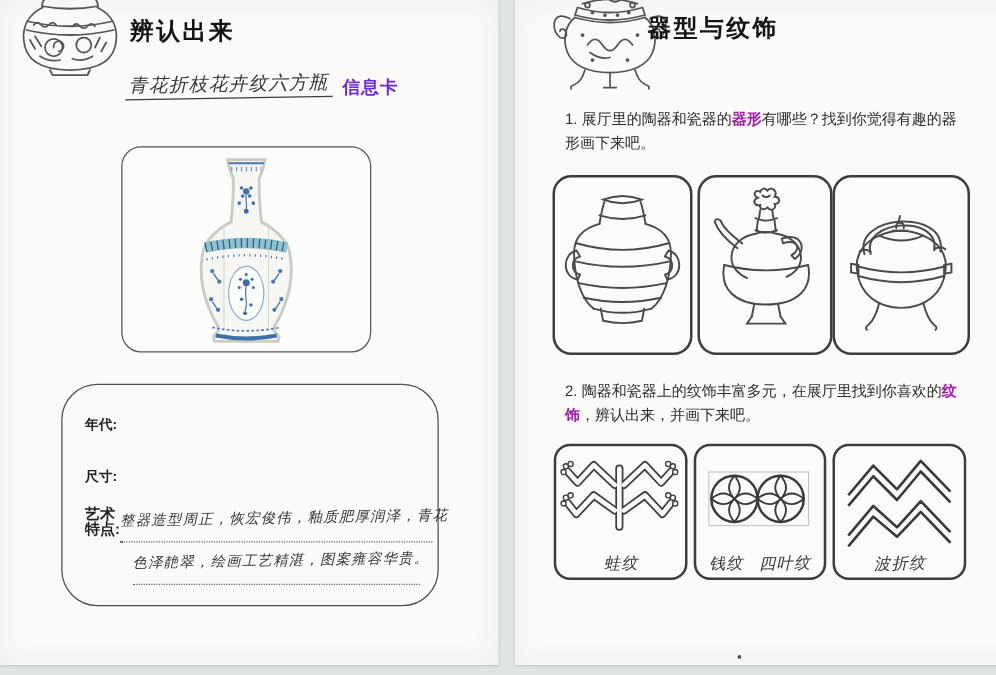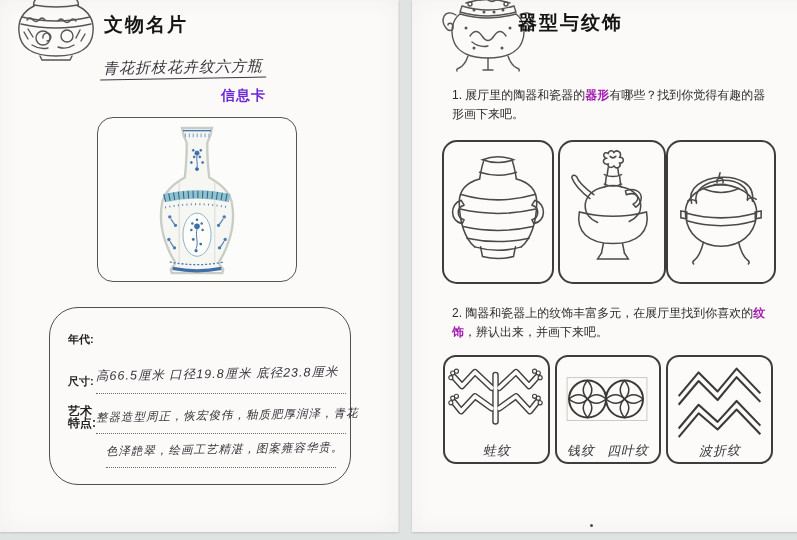--- a/index.html
+++ b/index.html
@@ -4,21 +4,21 @@
 <style>
   html,body{margin:0;padding:0;}
   body{font-family:"Liberation Sans",sans-serif;background:#cfd4d3;}
   .stage{position:relative;width:797px;height:540px;background:#dfe3e2;overflow:hidden;}
   .page{position:absolute;top:0;height:532px;background:#fbfaf8;box-shadow:inset 0 0 22px rgba(60,60,60,.05), 0 1px 2px rgba(0,0,0,.15);}
   .page-left{left:0;width:398px;border-right:1px solid #e4e6e4;}
   .page-right{left:412px;width:378px;padding-left:44px;}
   .abs{position:absolute;}
   .page-title{font-size:19px;font-weight:bold;color:#141414;letter-spacing:2px;}
   .hand{display:inline-block;font-style:italic;transform:rotate(-1deg);color:#35353c;letter-spacing:1px;}
-  .subtitle-wrap{display:flex;align-items:flex-end;gap:8px;flex-direction:column;}
+  .subtitle-wrap{display:flex;align-items:flex-end;gap:8px;}
   .subtitle-hand{font-size:15px;border-bottom:1.5px solid #3a3a40;padding:0 3px 1px 3px;}
   .card-label{font-size:14px;font-weight:bold;color:#6d28d9;letter-spacing:1px;}
   .photo-frame{border:1.5px solid #555;border-radius:16px;display:flex;align-items:center;justify-content:center;background:#fcfcfa;}
   .info-card{border:1.5px solid #4f4f4f;border-radius:29px;}
   .fld-label{font-size:11px;font-weight:600;color:#222;}
   .fld-label.small{font-size:12px;line-height:12px;}
   .dot-line{border-bottom:1.6px dotted #6a6a6a;}
   .fld-value{font-size:12.5px;white-space:nowrap;}
   .q{font-size:12px;line-height:19px;color:#2c2c2c;margin:0;}
   .q b{color:#a21caf;}
@@ -51,21 +51,21 @@
         <path d="M26,58 L28,62 H56 L58,58"></path>
         <circle cx="29" cy="40" r="7"></circle>
         <path d="M29,40 a4,4 0 1 1 4,3"></path>
         <circle cx="53" cy="38" r="6"></circle>
         <path d="M18,47 q8,5 16,3"></path>
         <path d="M44,49 q8,3 16,-2"></path>
         <path d="M10,34 l4,7 M14,31 l5,8 M66,32 l-4,8 M71,36 l-4,7"></path>
       </g>
     </svg>
 
-    <div class="abs page-title" style="left:104px;top:12px;">文物名片</div>
+    <div class="abs page-title" style="left:104px;top:12px;">辨认出来</div>
 
     <div class="abs subtitle-wrap" style="left:100px;top:58px;">
       <span class="hand subtitle-hand">青花折枝花卉纹六方瓶</span>
       <span class="card-label">信息卡</span>
     </div>
 
     <div class="abs photo-frame" style="left:97px;top:117px;width:198px;height:163px;">
       <svg width="94" height="150" viewBox="0 0 100 160">
         <path d="M34,3 L66,3 C65,10 63,15 61,19 L61,24 C61,36 62,47 63,56 C74,62 84,70 87,82 C90,97 88,114 82,129 C79,137 76,142 74,145 L74,149 L78,154 L77,158 L23,158 L22,154 L26,149 L26,145 C24,142 21,137 18,129 C12,114 10,97 13,82 C16,70 26,62 37,56 C38,47 39,36 39,24 L39,19 C37,15 35,10 34,3 Z" fill="#f6f7f3" stroke="#c9cdc5" stroke-width="2.5"></path>
         <path d="M31,60 V146 M69,60 V146" stroke="#d6dad2" stroke-width="1" fill="none"></path>
@@ -115,23 +115,20 @@
         <path d="M21,146 Q50,152 79,146" stroke="#4a79b0" stroke-width="1.4" stroke-dasharray="2.2 2" fill="none"></path>
         <path d="M24,153 Q50,158 76,153" stroke="#3f6fa8" stroke-width="3.5" fill="none"></path>
       </svg>
     </div>
 
     <div class="abs info-card" style="left:49px;top:307px;width:300px;height:176px;">
 
       <div class="abs fld-label" style="left:18px;top:24px;">年代:</div>
 
       <div class="abs fld-label" style="left:18px;top:66px;">尺寸:</div>
-      <div class="abs dot-line" style="left:46px;top:56px;width:250px;height:29px;">
-        <span class="hand fld-value" style="font-size:12.5px;">高66.5厘米 口径19.8厘米 底径23.8厘米</span>
-      </div>
 
       <div class="abs fld-label small" style="left:18px;top:97px;">
         <div>艺术</div>
         <div>特点:</div>
       </div>
       <div class="abs dot-line" style="left:46px;top:97px;width:250px;height:28px;">
         <span class="hand fld-value" style="font-size:11.5px;">整器造型周正，恢宏俊伟，釉质肥厚润泽，青花</span>
       </div>
       <div class="abs dot-line" style="left:56px;top:131px;width:230px;height:28px;">
         <span class="hand fld-value" style="font-size:11.5px;">色泽靘翠，绘画工艺精湛，图案雍容华贵。</span>

